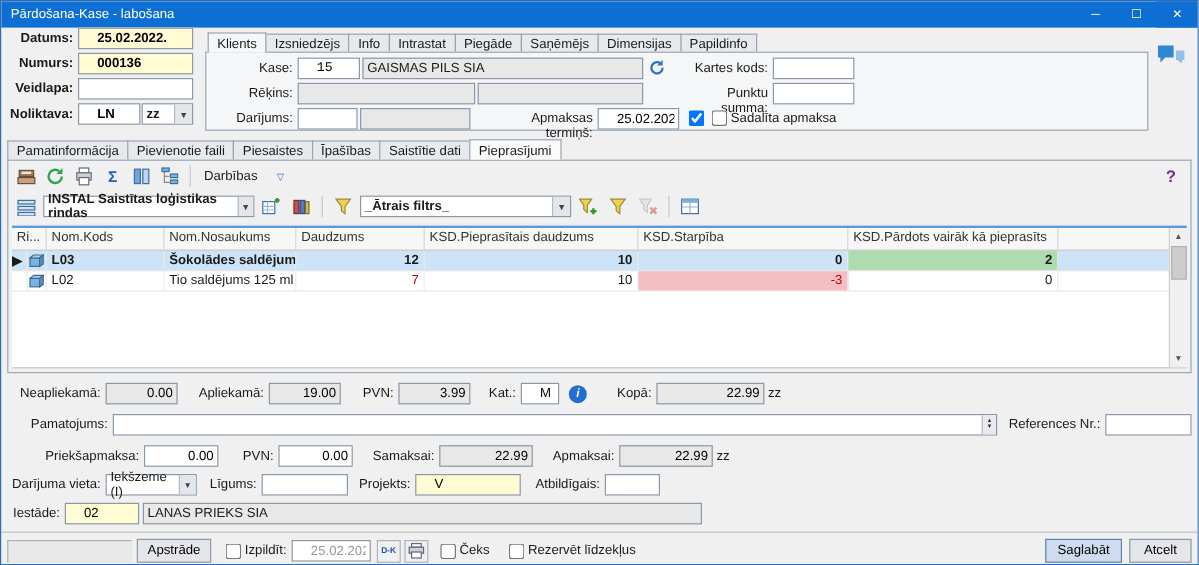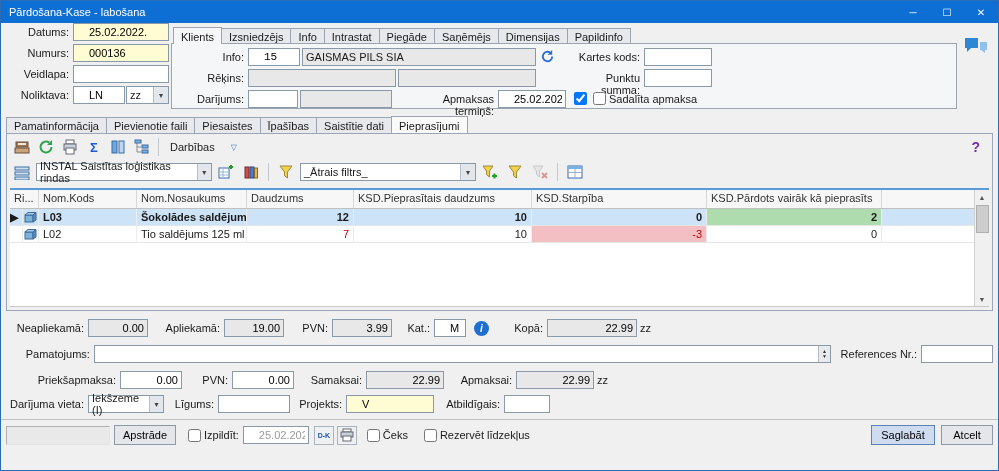--- a/index.html
+++ b/index.html
@@ -20,21 +20,21 @@
   .right { text-align:right; }
   .combo { display:inline-flex; align-items:center; border:1px solid #8a99a8; background:#fff; height:18px; padding-left:3px; }
   .combo .arrow { margin-left:auto; width:15px; height:100%; background:#e3e6ea; border-left:1px solid #b5bcc4; display:flex; align-items:center; justify-content:center; font-size:8px; color:#444; }
   .lbl { text-align:right; display:inline-block; }
   .btn { border:1px solid #8a9aa8; background:#e4e6e9; height:20px; padding:0 8px; font:inherit; display:inline-flex; align-items:center; justify-content:center; }
   .btn.primary { background:#cfdcef; border-color:#5a82b4; }
   .cb { width:13px; height:13px; margin:0; }
 
   
   .header { flex:0 0 92px; position:relative; }
-  .doc-fields { position:absolute; left:8px; top:6; }
+  .doc-fields { position:absolute; left:0; top:6;font-weight:bold; }
   .frow { display:flex; align-items:center; margin-bottom:3px; }
   .frow .lbl { width:60px; margin-right:4px; }
 
   .client-box { position:absolute; left:170px; top:4px; width:786px; }
   .tabs { display:flex; align-items:flex-end; height:17px; padding-left:2px; }
   .tab { padding:2px 7px 1px; border:1px solid #9aa5b1; border-bottom:none; background:#e7e9ec; margin-right:-1px; white-space:nowrap; position:relative; }
   .tab.active { background:#f5f6f7; padding-top:3px; z-index:2; }
   .client-panel { position:relative; height:66px; border:1px solid #9aa5b1; background:#f5f6f7; margin-top:-1px; }
   .abs { position:absolute; }
 
@@ -44,21 +44,21 @@
   .main-tabs { flex:0 0 18px; display:flex; align-items:flex-end; padding-left:5px; }
   .main-tabs .tab.active { background:#fafafa; }
 
   
   .panel { flex:0 0 178px; margin:0 5px; border:1px solid #98a8b8; background:#f0f0f0; position:relative; }
   .toolbar { height:26px; display:flex; align-items:center; gap:2px; padding:2px 4px; }
   .tbtn { width:22px; height:22px; display:flex; align-items:center; justify-content:center; border:1px solid transparent; }
   .tsep { width:1px; height:18px; background:#c2c8ce; margin:0 3px; }
   .darbibas { display:flex; align-items:center; gap:16px; padding:0 6px; }
   .helpq { margin-left:auto; color:#7030a0; font-weight:bold; font-size:14px; padding-right:8px; }
-  .filterbar { height:24px; display:flex; align-items:center; gap:3px; padding:0 4px; }
+  .filterbar { height:24px; display:flex; align-items:center; gap:3px; padding:0 4px;font-weight:bold; }
 
   
   .grid { position:absolute; left:3px; right:3px; top:54px; bottom:3px; background:#fff; border-top:2px solid #5b9bd5; border-bottom:1px solid #c8c8c8; }
   .ghead { display:flex; height:19px; background:#f7f7f7; border-bottom:1px solid #c0c0c0; color:#333; }
   .gh { padding:2px 4px; border-right:1px solid #d8d8d8; white-space:nowrap; overflow:hidden; }
   .grow { display:flex; height:17px; border-bottom:1px solid #e6e6e6; align-items:center; }
   .grow.selected { background:#cde4f8; font-weight:bold; }
   .gc { padding:0 4px; border-right:1px solid #ececec; white-space:nowrap; overflow:hidden; height:100%; display:flex; align-items:center; }
   .num { justify-content:flex-end; }
   .w-ind{width:13px;} .w-ico{width:16px;} .w-kods{width:98px;} .w-nos{width:110px;} .w-daud{width:107px;} .w-piep{width:178px;} .w-star{width:175px;} .w-pard{width:175px;} .w-fill{flex:1;}
@@ -127,21 +127,21 @@
         <span class="tab active">Klients</span>
         <span class="tab">Izsniedzējs</span>
         <span class="tab">Info</span>
         <span class="tab">Intrastat</span>
         <span class="tab">Piegāde</span>
         <span class="tab">Saņēmējs</span>
         <span class="tab">Dimensijas</span>
         <span class="tab">Papildinfo</span>
       </div>
       <div class="client-panel">
-        <span class="lbl abs" style="left:8px;top:7px;width:64px">Info:</span>
+        <span class="lbl abs" style="left:8px;top:7px;width:64px">Kase:</span>
         <input class="inp abs" style="left: 76px; top: 4px; width: 52px; font-family: Liberation Mono, monospace;" value="15">
         <span class="inp gray abs" style="left:130px;top:4px;width:234px">GAISMAS PILS SIA</span>
         <span class="abs" style="left:368px;top:5px">
           <svg width="15" height="15" viewBox="0 0 16 16">
               <path d="M13 8a5 5 0 1 1-2-4" fill="none" stroke="#2e6fd0" stroke-width="2"></path>
               <path d="M13 1v5H8z" fill="#2e6fd0"></path>
             </svg>
         </span>
         <span class="lbl abs" style="left:396px;top:7px;width:72px">Kartes kods:</span>
         <input class="inp abs" style="left: 472px; top: 4px; width: 68px;" value="">
@@ -392,20 +392,25 @@
       <span class="arrow">▾</span>
     </span>
     <span class="lbl" style="width:42px;margin-left:8px">Līgums:</span>
     <input class="inp" style="width: 72px; margin-left: 4px;" value="">
     <span class="lbl" style="width:46px;margin-left:6px">Projekts:</span>
     <input class="inp yellow" style="width: 88px; margin-left: 4px;" value="V">
     <span class="lbl" style="width:58px;margin-left:8px">Atbildīgais:</span>
     <input class="inp" style="width: 46px; margin-left: 4px;" value="">
   </div>
 
+  <div class="trow mt6">
+    <span class="lbl" style="width:44px">Iestāde:</span>
+    <input class="inp yellow" style="width: 62px; margin-left: 4px;" value="02">
+    <span class="inp gray" style="width:466px;margin-left:3px">LANAS PRIEKS SIA</span>
+  </div>
 
   <div class="sep"></div>
 
   <div class="footer">
     <span class="statusbox"></span>
     <button class="btn" style="margin-left:4px;width:62px">Apstrāde</button>
     <input type="checkbox" class="cb" style="margin-left: 12px;">
     <span style="margin-left:3px">Izpildīt:</span>
     <input class="inp dim" style="width: 66px; margin-left: 4px;" value="25.02.2022.">
     <span class="ibtn" style="margin-left:5px;font-size:7px;font-weight:bold;color:#2255aa">D-K</span>

